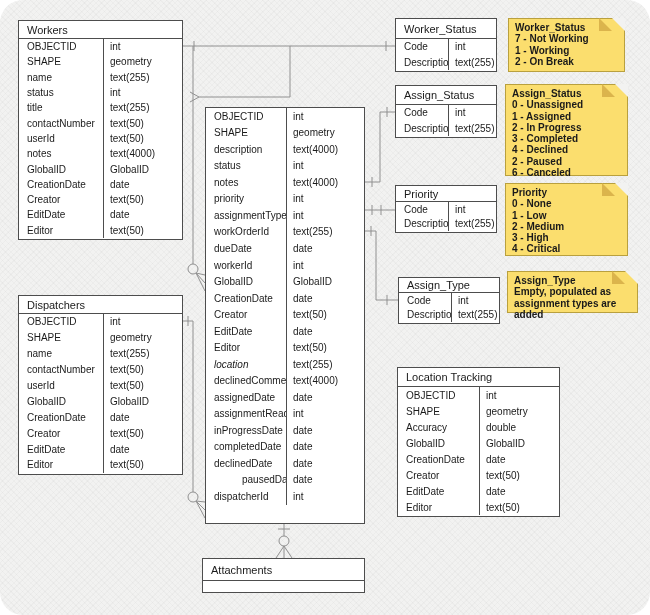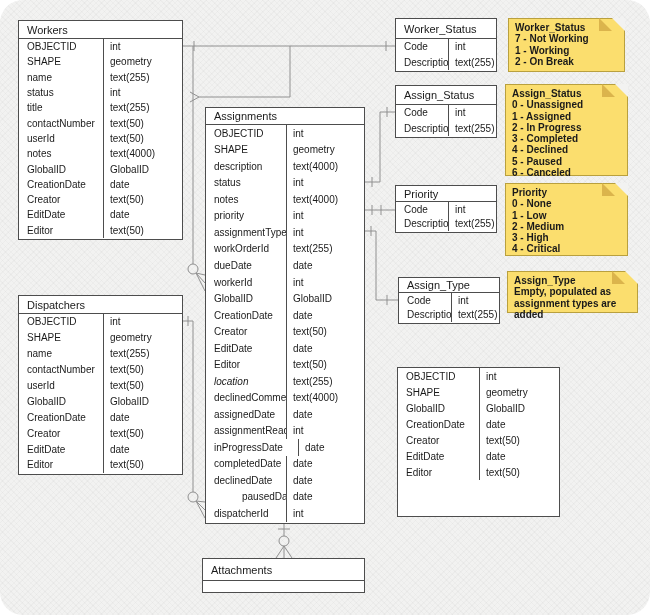--- a/index.html
+++ b/index.html
@@ -192,21 +192,20 @@
         <div class="t-row" style="height: 15.9px;">
           <span class="cell fname" style="width: 84px;">EditDate</span>
           <span class="cell ftype">date</span>
         </div>
         <div class="t-row" style="height: 15.9px;">
           <span class="cell fname" style="width: 84px;">Editor</span>
           <span class="cell ftype">text(50)</span>
         </div>
       </div>
       <div class="etable" style="left: 205px; top: 107px; width: 160px; height: 417px;">
-        <div class="t-header" style="height: 17px;">Assignments</div>
         <div class="t-row" style="height: 16.5417px;">
           <span class="cell fname" style="width: 80px;">OBJECTID</span>
           <span class="cell ftype">int</span>
         </div>
         <div class="t-row" style="height: 16.5417px;">
           <span class="cell fname" style="width: 80px;">SHAPE</span>
           <span class="cell ftype">geometry</span>
         </div>
         <div class="t-row" style="height: 16.5417px;">
           <span class="cell fname" style="width: 80px;">description</span>
@@ -269,21 +268,21 @@
           <span class="cell ftype">text(4000)</span>
         </div>
         <div class="t-row" style="height: 16.5417px;">
           <span class="cell fname" style="width: 80px;">assignedDate</span>
           <span class="cell ftype">date</span>
         </div>
         <div class="t-row" style="height: 16.5417px;">
           <span class="cell fname" style="width: 80px;">assignmentRead</span>
           <span class="cell ftype">int</span>
         </div>
-        <div class="t-row" style="height: 16.5417px; gap: 12px;">
+        <div class="t-row" style="height: 16.5417px;">
           <span class="cell fname" style="width: 80px;">inProgressDate</span>
           <span class="cell ftype">date</span>
         </div>
         <div class="t-row" style="height: 16.5417px;">
           <span class="cell fname" style="width: 80px;">completedDate</span>
           <span class="cell ftype">date</span>
         </div>
         <div class="t-row" style="height: 16.5417px;">
           <span class="cell fname" style="width: 80px;">declinedDate</span>
           <span class="cell ftype">date</span>
@@ -335,27 +334,32 @@
         <div class="t-row" style="height: 14.5px;">
           <span class="cell fname" style="width: 52px;">Code</span>
           <span class="cell ftype">int</span>
         </div>
         <div class="t-row" style="height: 14.5px;">
           <span class="cell fname" style="width: 52px;">Description</span>
           <span class="cell ftype">text(255)</span>
         </div>
       </div>
       <div class="etable" style="left: 397px; top: 367px; width: 163px; height: 150px;">
+        <div class="t-header" style="height: 19px;">Location Tracking</div>
         <div class="t-row" style="height: 16px;">
           <span class="cell fname" style="width: 81px;">OBJECTID</span>
           <span class="cell ftype">int</span>
         </div>
         <div class="t-row" style="height: 16px;">
           <span class="cell fname" style="width: 81px;">SHAPE</span>
           <span class="cell ftype">geometry</span>
+        </div>
+        <div class="t-row" style="height: 16px;">
+          <span class="cell fname" style="width: 81px;">Accuracy</span>
+          <span class="cell ftype">double</span>
         </div>
         <div class="t-row" style="height: 16px;">
           <span class="cell fname" style="width: 81px;">GlobalID</span>
           <span class="cell ftype">GlobalID</span>
         </div>
         <div class="t-row" style="height: 16px;">
           <span class="cell fname" style="width: 81px;">CreationDate</span>
           <span class="cell ftype">date</span>
         </div>
         <div class="t-row" style="height: 16px;">
@@ -382,21 +386,21 @@
         <div class="note-line">1 - Working</div>
         <div class="note-line">2 - On Break</div>
       </div>
       <div class="note" style="left: 505px; top: 84px; width: 123px; height: 92px;">
         <div class="note-line">Assign_Status</div>
         <div class="note-line">0 - Unassigned</div>
         <div class="note-line">1 - Assigned</div>
         <div class="note-line">2 - In Progress</div>
         <div class="note-line">3 - Completed</div>
         <div class="note-line">4 - Declined</div>
-        <div class="note-line">5 - Paused</div>
+        <div class="note-line">2 - Paused</div>
         <div class="note-line">6 - Canceled</div>
       </div>
       <div class="note" style="left: 505px; top: 183px; width: 123px; height: 73px;">
         <div class="note-line">Priority</div>
         <div class="note-line">0 - None</div>
         <div class="note-line">1 - Low</div>
         <div class="note-line">2 - Medium</div>
         <div class="note-line">3 - High</div>
         <div class="note-line">4 - Critical</div>
       </div>

